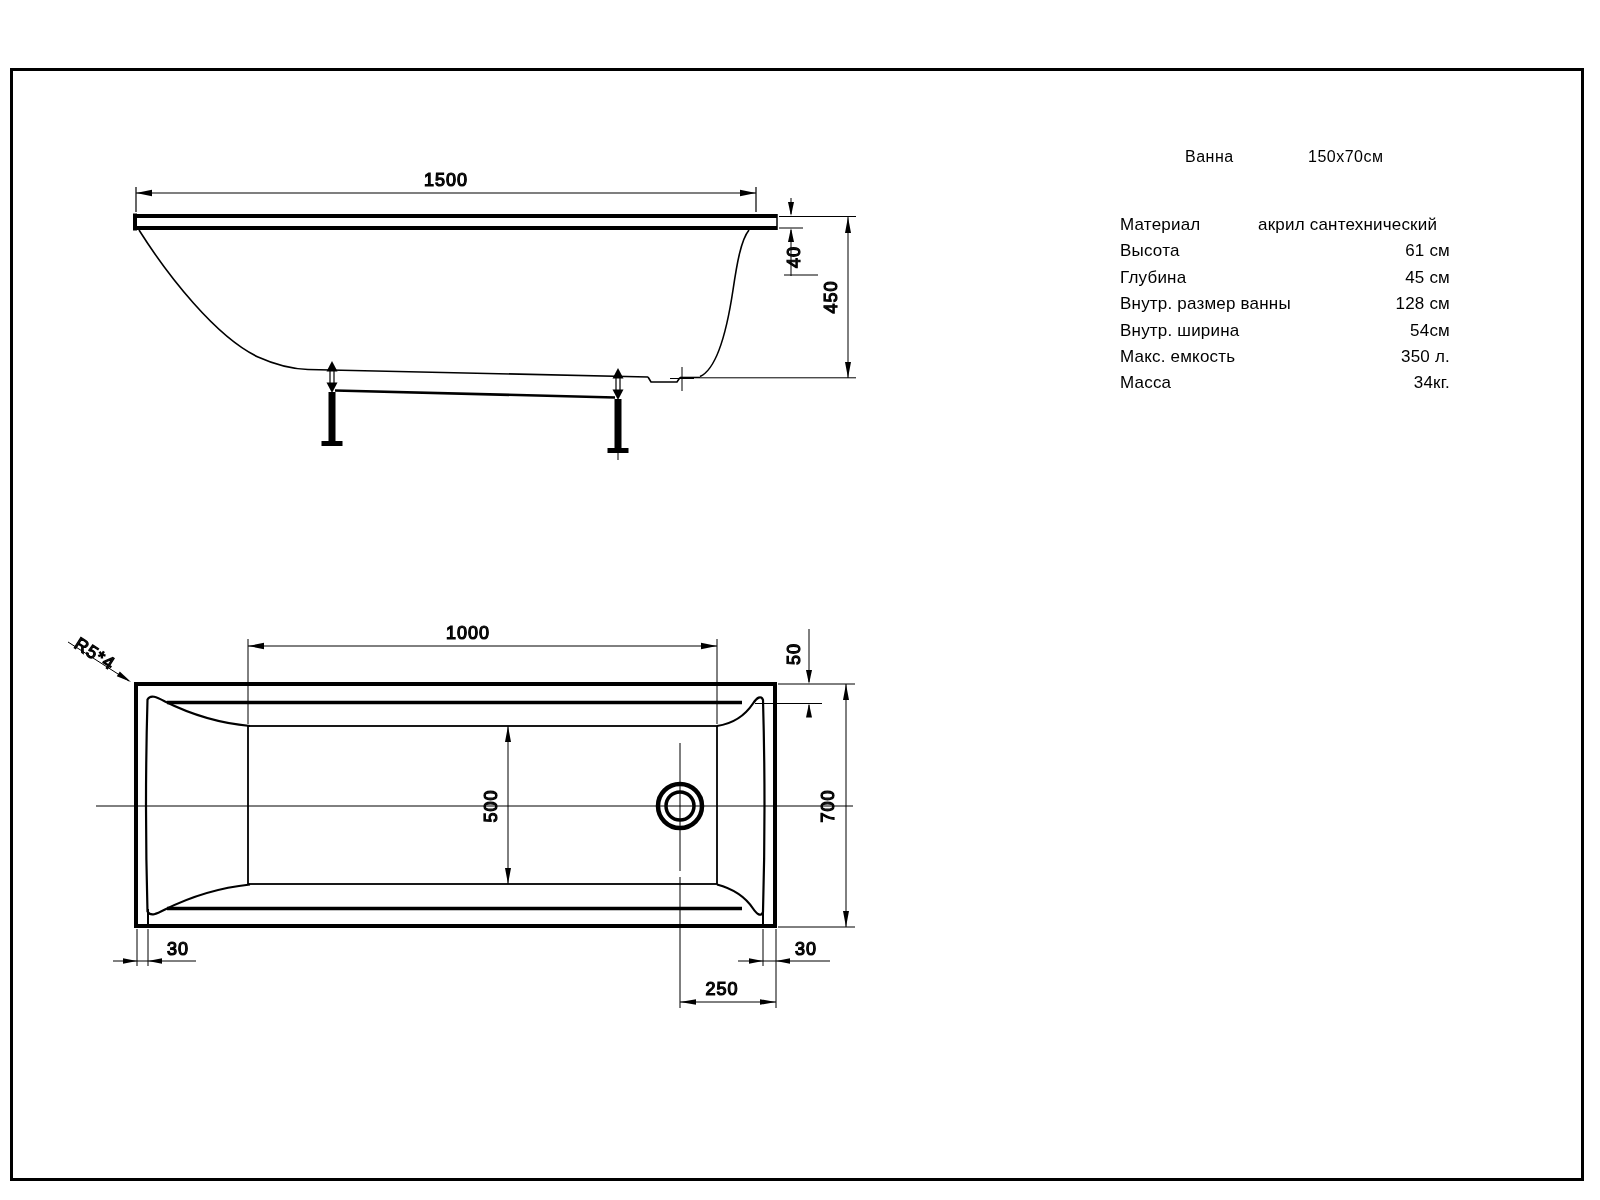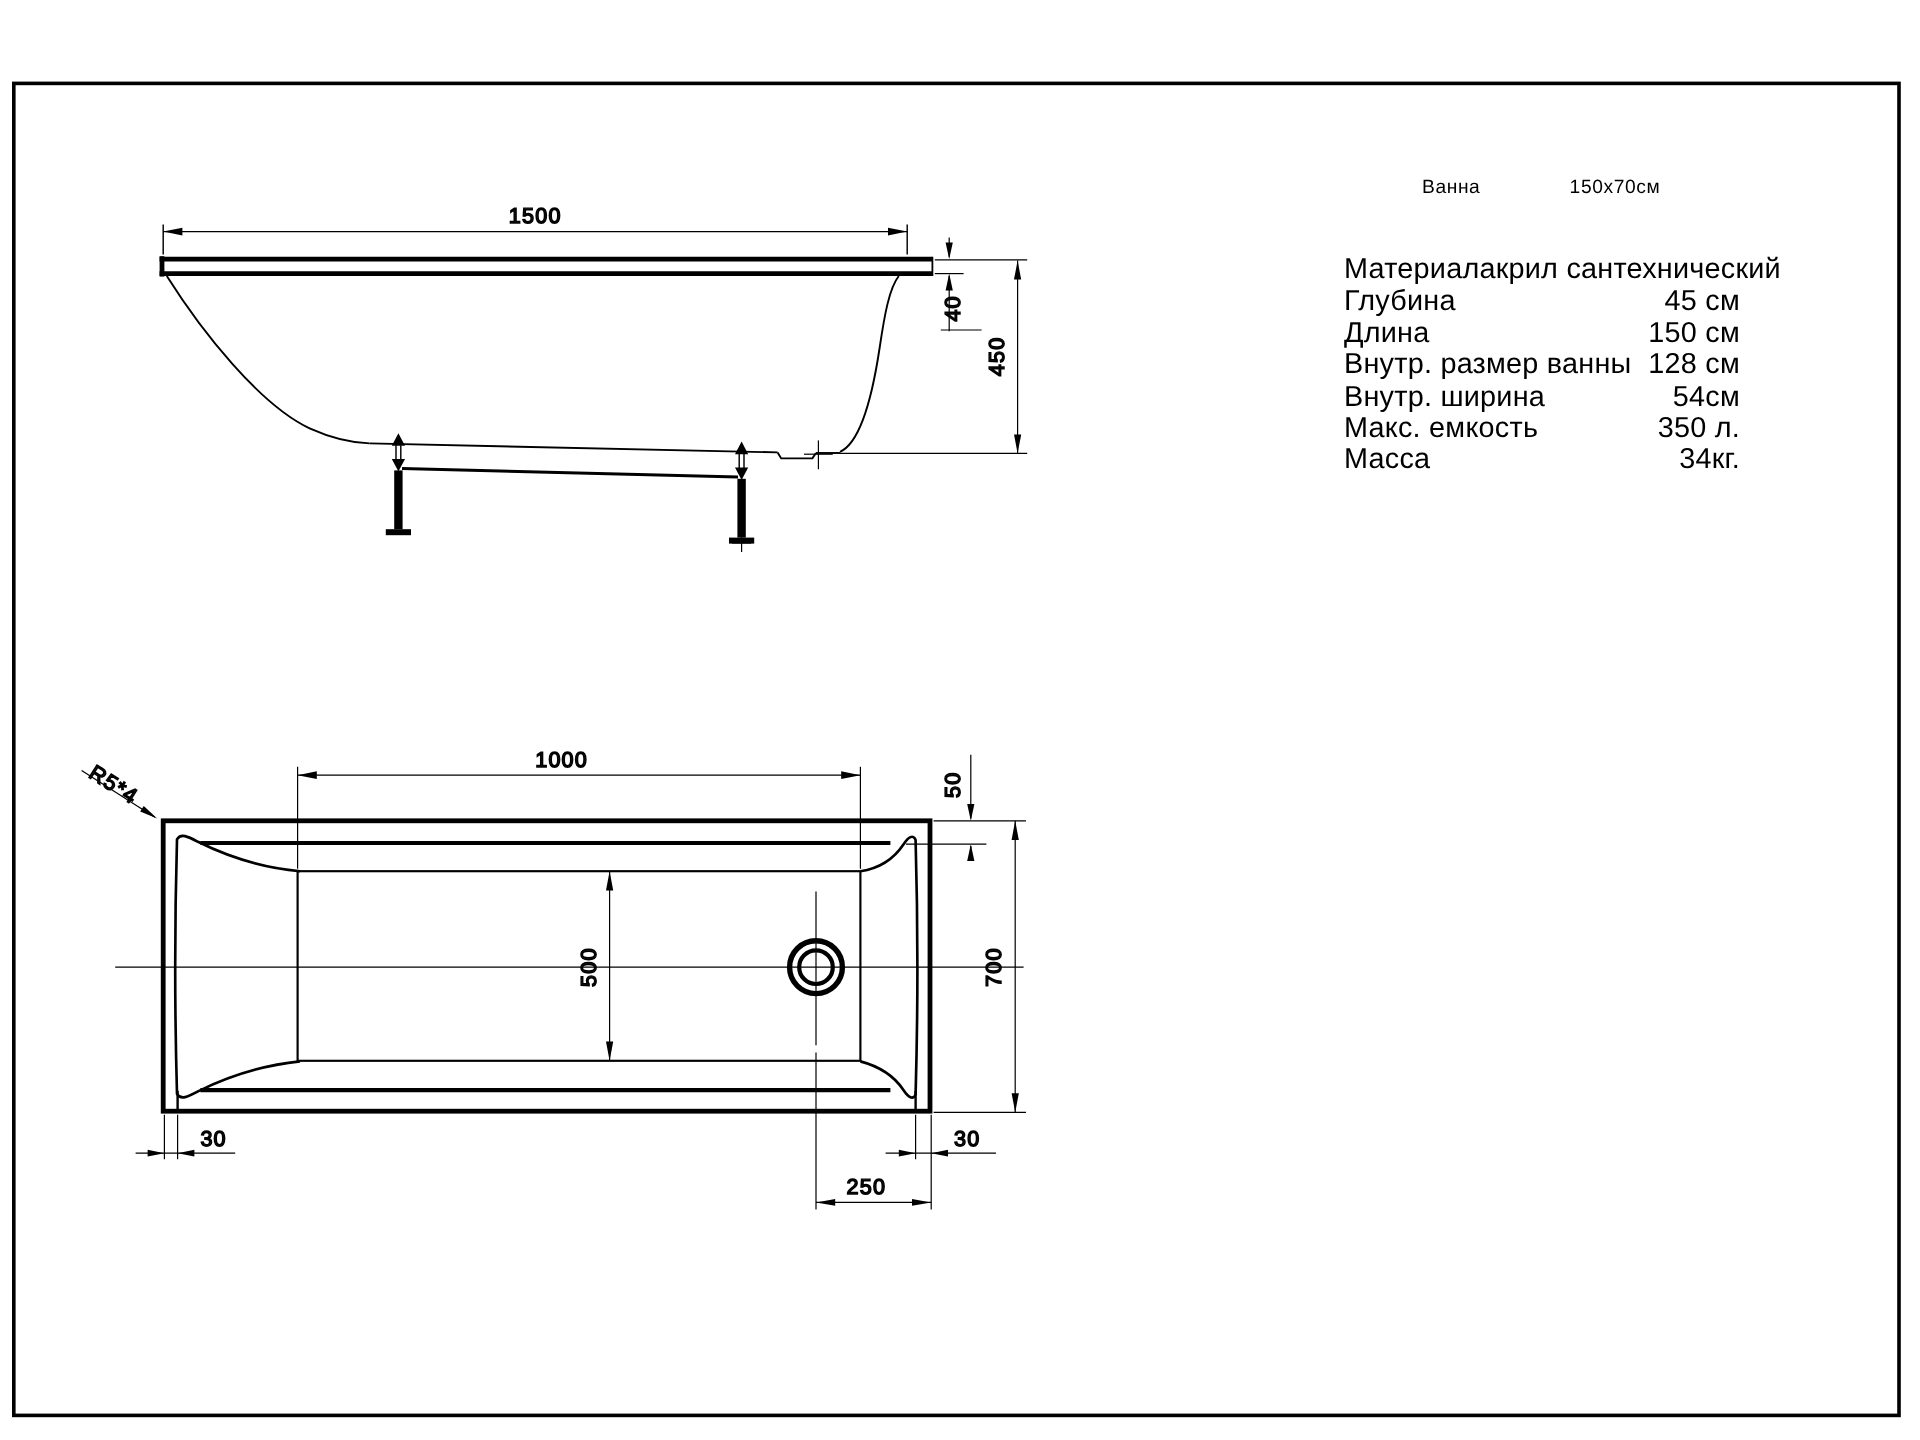--- a/index.html
+++ b/index.html
@@ -8,21 +8,21 @@
   #sheet-border{position:absolute;left:10px;top:68px;width:1574px;height:1113px;
        border:3px solid #000;box-sizing:border-box;}
   svg text{font-family:"Liberation Sans", sans-serif;fill:#1a1a1a;}
   .dim-text{font-size:18px;letter-spacing:1px;}
   .drawing-svg{position:absolute;left:0;top:0;}
   
   #title-block{position:absolute;left:1120px;top:148px;width:330px;}
   .tb-title{position:relative;height:40px;font-size:16px;letter-spacing:0.5px;}
   .tb-title .t-name{position:absolute;left:65px;top:0;}
   .tb-title .t-size{position:absolute;left:188px;top:0;}
-  .spec-rows{margin-top:24px;font-size:24px;letter-spacing:0.2px;}
+  .spec-rows{margin-top:24px;font-size:17px;letter-spacing:0.2px;}
   .spec-row{display:flex;height:26.4px;line-height:26.4px;white-space:nowrap;}
   .spec-row .v{margin-left:auto;text-align:right;}
   .spec-row.first .v{margin-left:0;}
   .spec-row.first .l{width:138px;}
 </style>
 </head>
 <body>
 
 <div id="sheet-border"></div>
 
@@ -211,28 +211,28 @@
   <div class="tb-title">
     <span class="t-name">Ванна</span>
     <span class="t-size">150x70см</span>
   </div>
   <div class="spec-rows">
     <div class="spec-row first">
       <span class="l">Материал</span>
       <span class="v">акрил сантехнический</span>
     </div>
     <div class="spec-row">
+      <span class="l">Высота</span>
+      <span class="v">61 см</span>
+    </div>
+    <div class="spec-row">
       <span class="l">Глубина</span>
       <span class="v">45 см</span>
     </div>
     <div class="spec-row">
-      <span class="l">Длина</span>
-      <span class="v">150 см</span>
-    </div>
-    <div class="spec-row">
       <span class="l">Внутр. размер ванны</span>
       <span class="v">128 см</span>
     </div>
     <div class="spec-row">
       <span class="l">Внутр. ширина</span>
       <span class="v">54см</span>
     </div>
     <div class="spec-row">
       <span class="l">Макс. емкость</span>
       <span class="v">350 л.</span>

